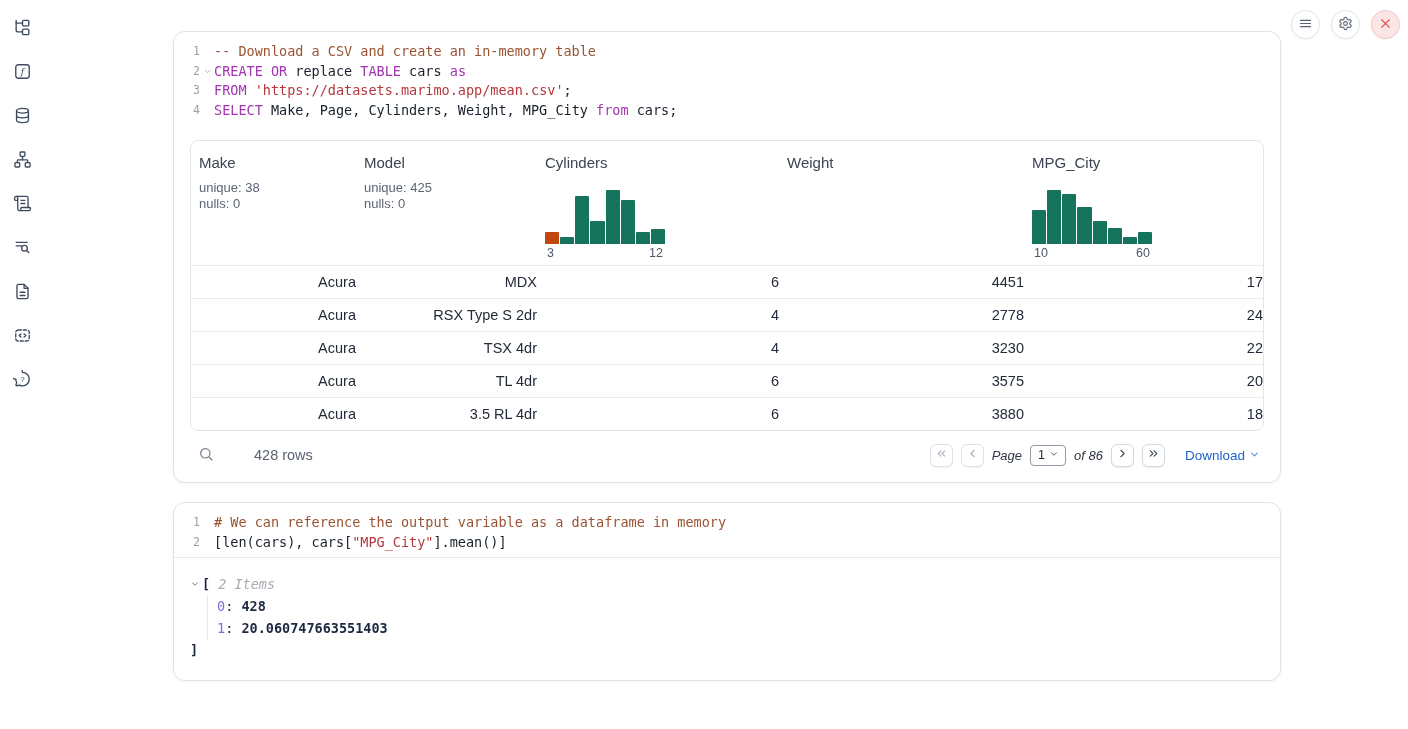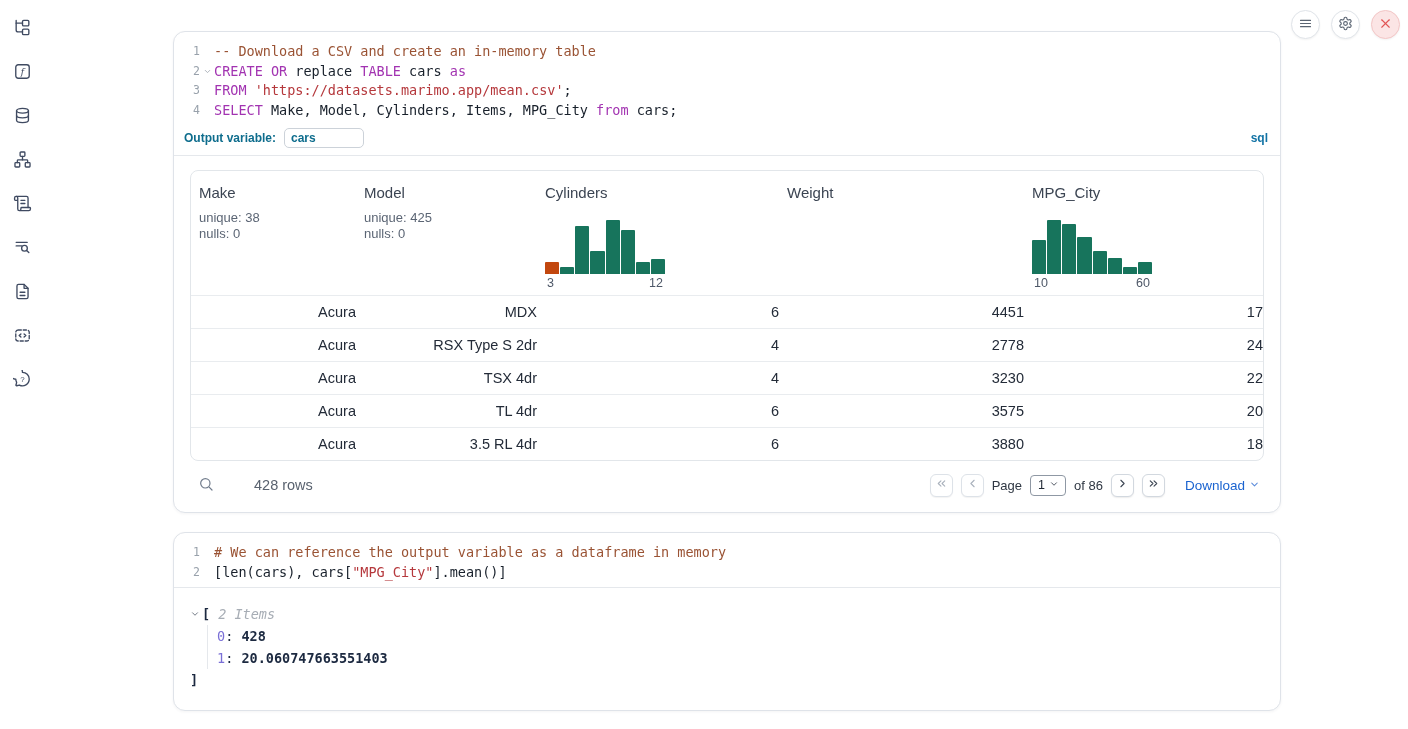--- a/index.html
+++ b/index.html
@@ -79,21 +79,21 @@
   .icon-btn svg { width:16px; height:16px; stroke:currentColor; fill:none; stroke-width:1.8;
     stroke-linecap:round; }
   .rows-label { margin-left:12px; font-size:14.5px; color:#59626f; }
   .pager { margin-left:auto; display:flex; align-items:center; gap:8px; }
   .pg-btn { width:23px; height:23px; border-radius:6px; border:1px solid #d2d8df; background:#fff;
     box-shadow:0 1px 1.5px rgba(0,0,0,.08); cursor:pointer; display:flex; align-items:center;
     justify-content:center; color:#3e4754; }
   .pg-btn svg { width:13px; height:13px; stroke:currentColor; fill:none; stroke-width:2;
     stroke-linecap:round; stroke-linejoin:round; }
   .pg-btn.disabled { color:#a9b1bc; border-color:#dde2e8; box-shadow:0 1px 1px rgba(0,0,0,.05); }
-  .pg-text { font-size:13px; color:#2f3743; }
+  .pg-text { font-size:13px; color:#2f3743;font-style:italic; }
   .page-select { height:21px; min-width:36px; border:1px solid #8f98a4; border-radius:4px;
     background:#fff; display:flex; align-items:center; padding:0 4px 0 7px; gap:4px;
     font-size:12.5px; color:#222a36; cursor:pointer; }
   .page-select svg { width:10px; height:10px; stroke:#444c58; fill:none; stroke-width:2.2;
     stroke-linecap:round; stroke-linejoin:round; }
   .download { display:flex; align-items:center; gap:4px; margin-left:12px; cursor:pointer;
     font-size:13.5px; font-weight:500; color:#1a63d0; }
   .download svg { width:11px; height:11px; stroke:#5b8bdb; fill:none; stroke-width:2.2;
     stroke-linecap:round; stroke-linejoin:round; }
 
@@ -210,27 +210,22 @@
 
   <main class="main">
 
     <section class="cell cell-sql">
       <div class="code-area">
           <div class="code-line"><span class="gutter">1</span><span class="fold-slot"></span><span class="code-text"><span class="tok-comment">-- Download a CSV and create an in-memory table</span></span></div>
           <div class="code-line"><span class="gutter">2</span><span class="fold-slot"><svg viewBox="0 0 24 24">
                 <path d="M6 9l6 6 6-6" fill="none" stroke="currentColor" stroke-width="2.4" stroke-linecap="round" stroke-linejoin="round"></path>
               </svg></span><span class="code-text"><span class="tok-keyword">CREATE</span><span class="tok-plain"> </span><span class="tok-keyword">OR</span><span class="tok-plain"> replace </span><span class="tok-keyword">TABLE</span><span class="tok-plain"> cars </span><span class="tok-keyword">as</span></span></div>
           <div class="code-line"><span class="gutter">3</span><span class="fold-slot"></span><span class="code-text"><span class="tok-keyword">FROM</span><span class="tok-plain"> </span><span class="tok-string">'https://datasets.marimo.app/mean.csv'</span><span class="tok-plain">;</span></span></div>
-          <div class="code-line"><span class="gutter">4</span><span class="fold-slot"></span><span class="code-text"><span class="tok-keyword">SELECT</span><span class="tok-plain"> Make, Model, Cylinders, Items, MPG_City </span><span class="tok-keyword">from</span><span class="tok-plain"> cars;</span></span></div>
-        </div>
-      <div class="outvar-row">
-        <label class="outvar-label">Output variable:</label>
-        <input class="outvar-input" value="cars" style="">
-        <span class="lang-badge">sql</span>
-      </div>
+          <div class="code-line"><span class="gutter">4</span><span class="fold-slot"></span><span class="code-text"><span class="tok-keyword">SELECT</span><span class="tok-plain"> Make, Page, Cylinders, Weight, MPG_City </span><span class="tok-keyword">from</span><span class="tok-plain"> cars;</span></span></div>
+        </div>
       <div class="cell-output">
         <div class="data-table">
           <div class="t-header">
               <div class="h-cell">
                 <div class="h-name">Make</div>
                 <div class="h-meta">
                   <div>unique: 38</div>
                   <div>nulls: 0</div>
                 </div>
               </div>

